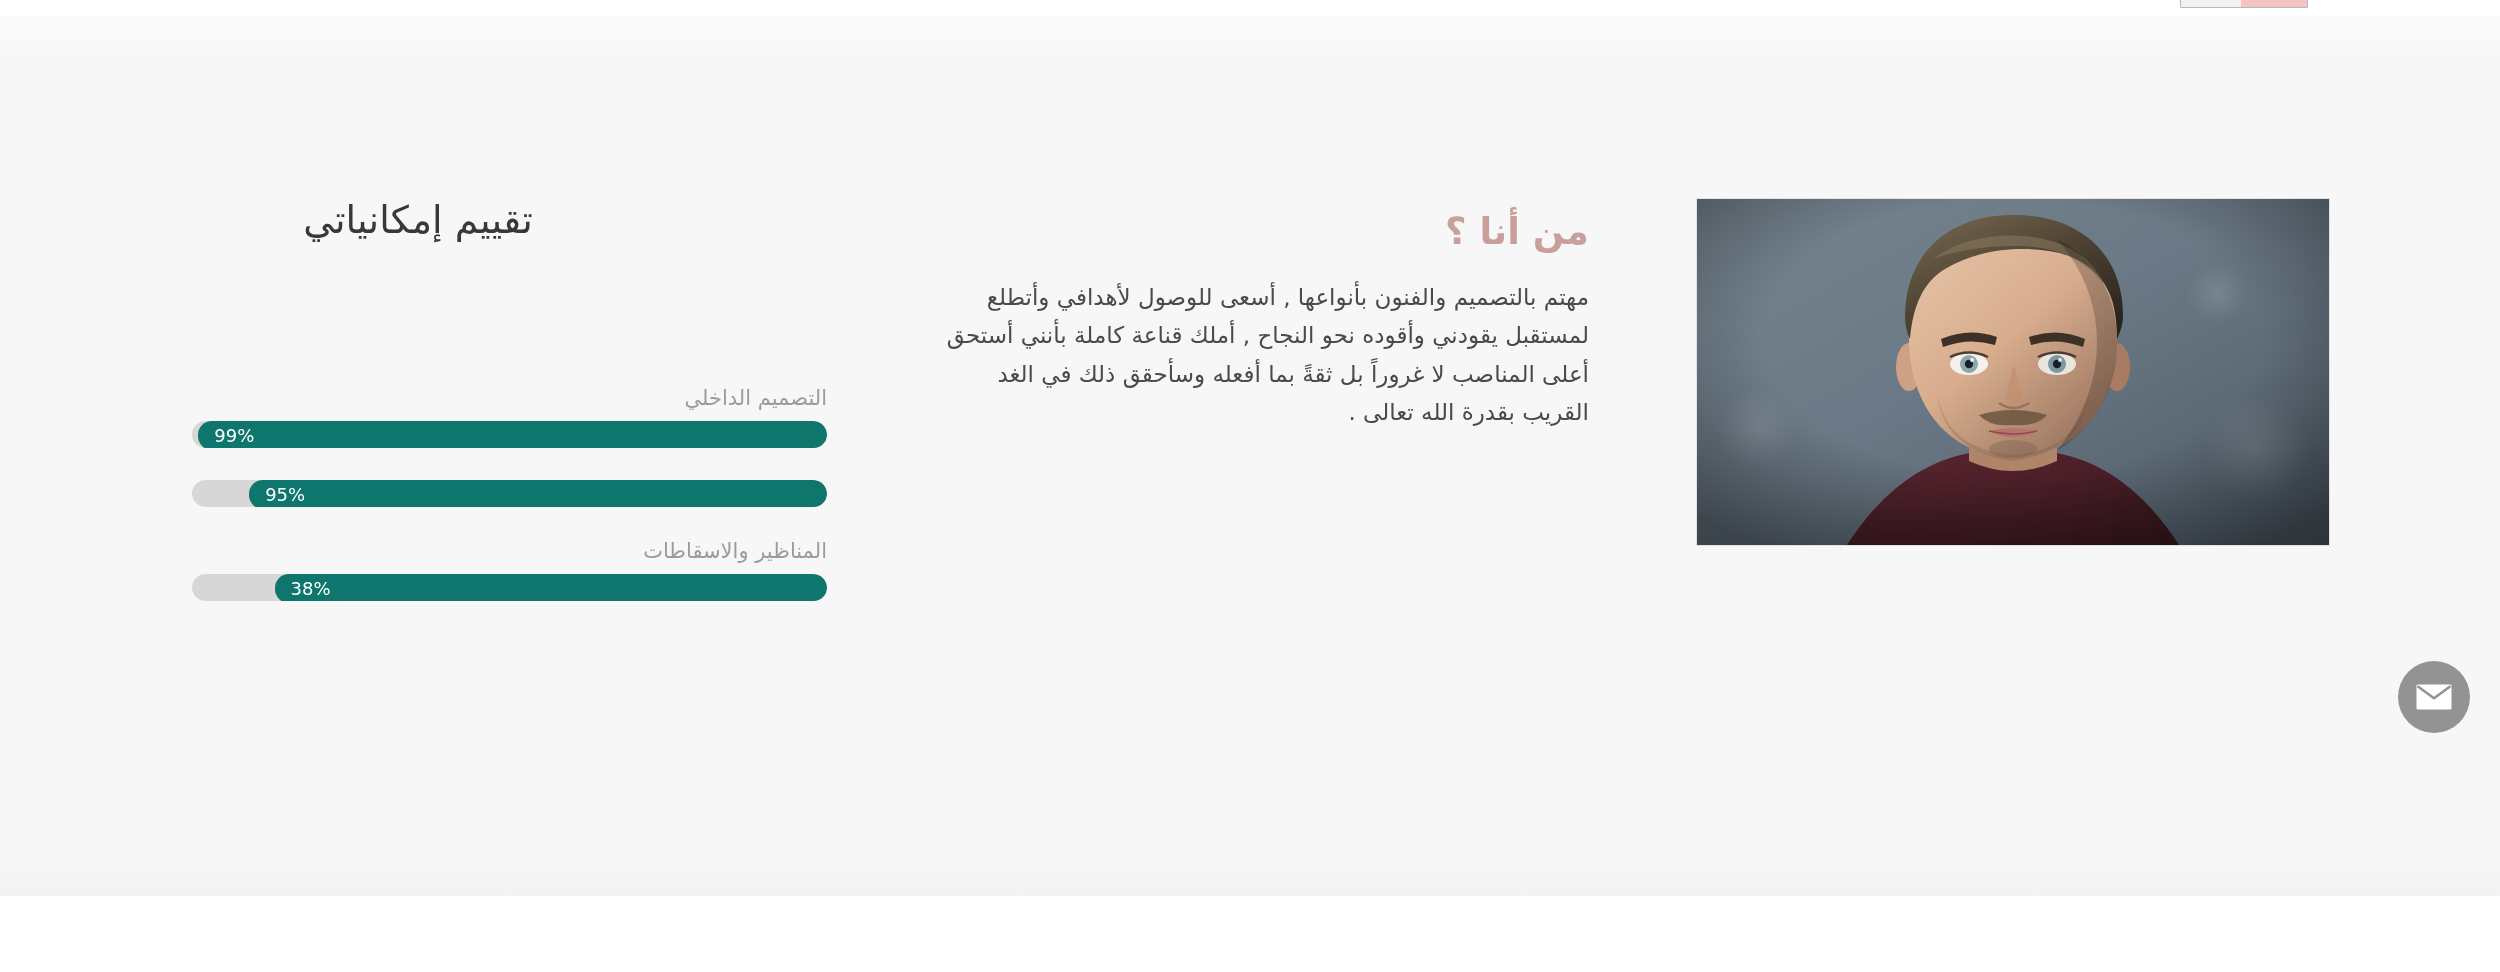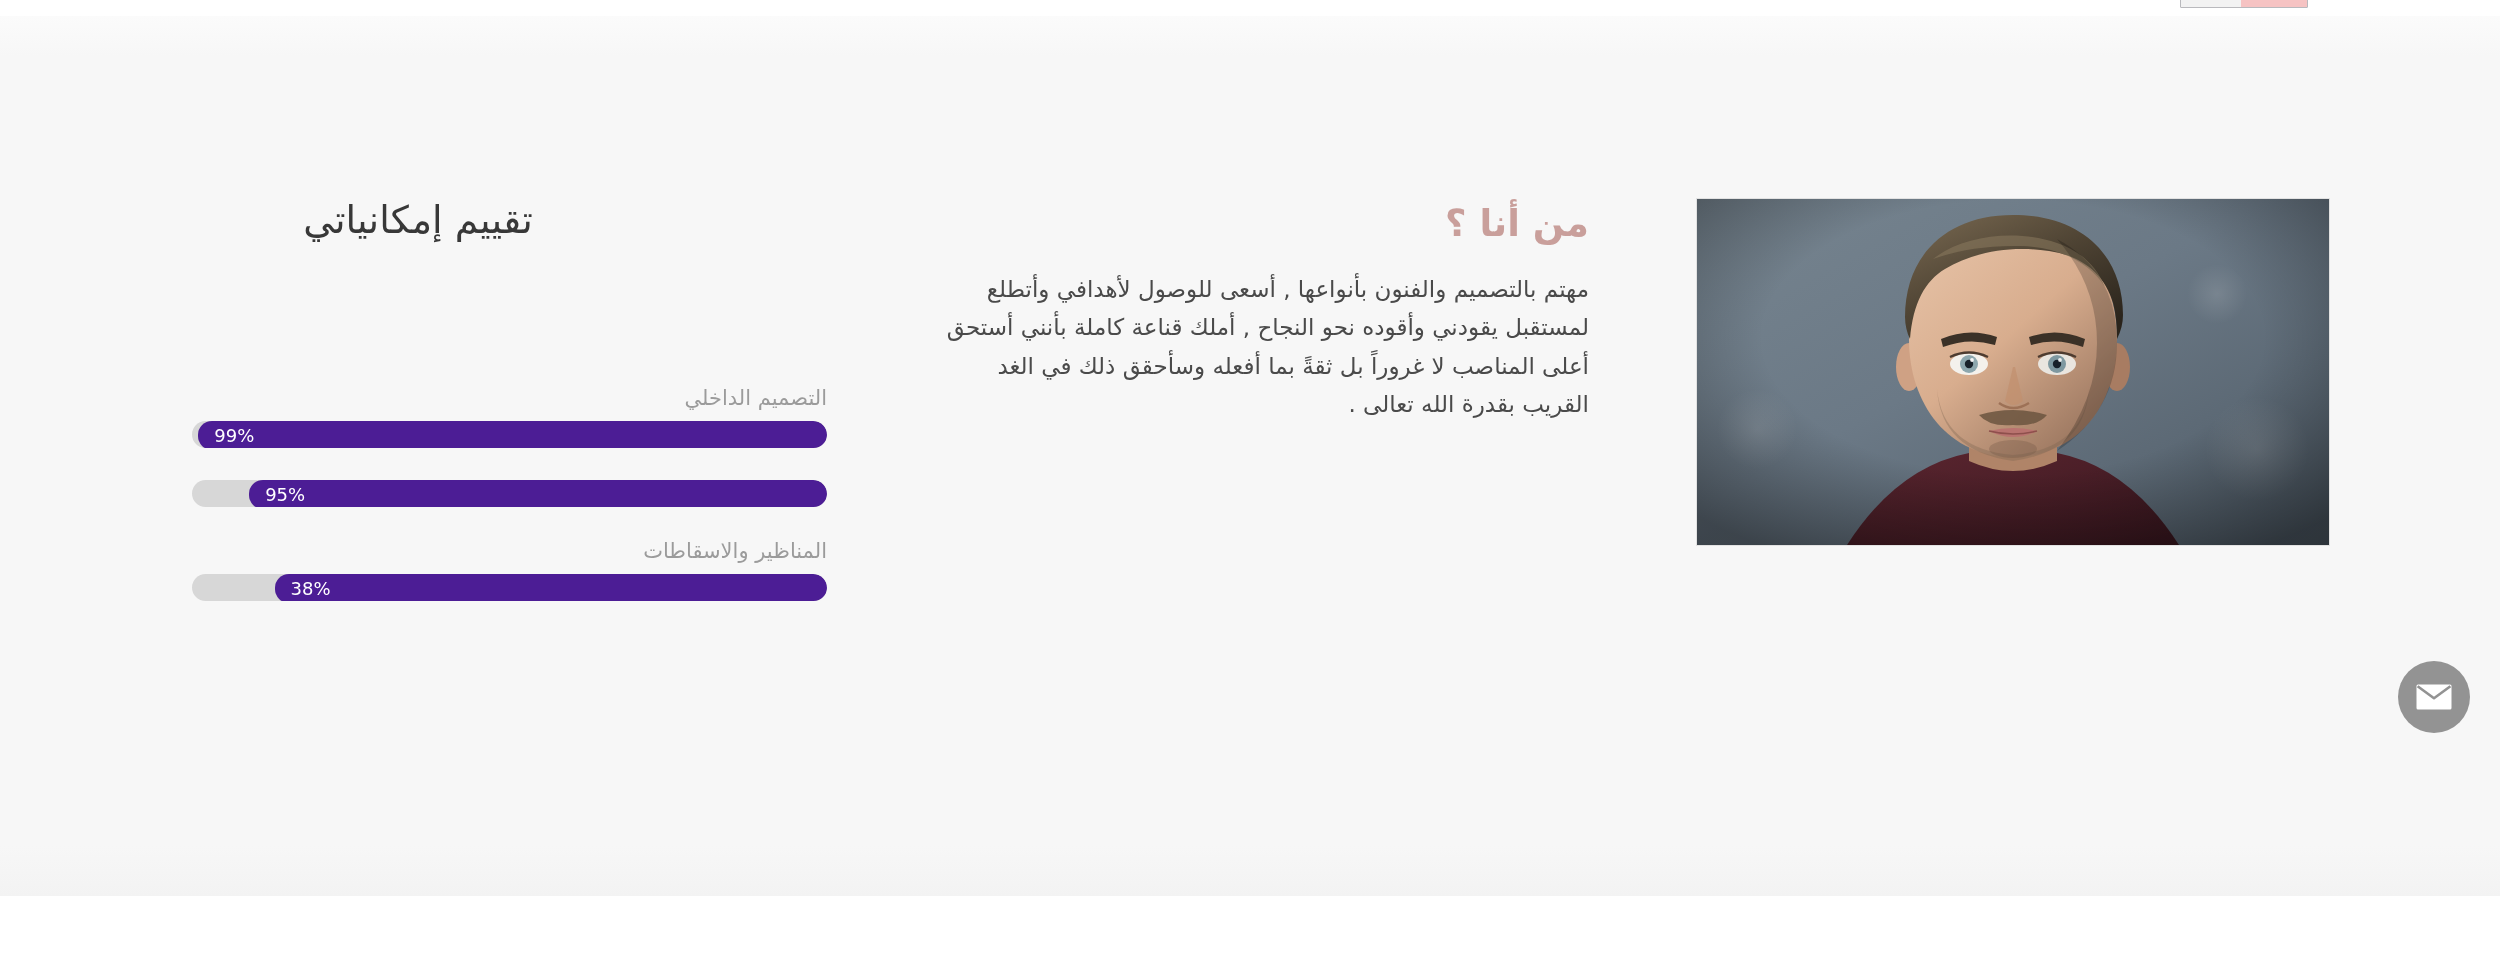--- a/index.html
+++ b/index.html
@@ -93,21 +93,21 @@
     width: 660px;
     text-align: right;
     direction: rtl;
   }
   .about-title {
     font-size: 37px;
     font-weight: bold;
     color: #c99f9b;
     line-height: 1.15;
     letter-spacing: 0px;
-    margin: 7px 0 24px 0;
+    margin: 15px 0 24px 0;
   }
   .about-para {
     font-size: 23px;
     line-height: 38.5px;
     color: #4a4a4a;
     font-weight: 400;
     margin: 0;
   }
   .about-para + .about-para { margin-top: 38px; }
 
@@ -161,21 +161,21 @@
     background: #d7d7d7;
     border-radius: 14px;
     overflow: hidden;
     direction: ltr;
   }
   .bar-fill {
     position: absolute;
     top: 0;
     right: 0;
     height: 29px;
-    background: #4c1d95;
+    background: #0f766e;
     border-radius: 14px;
     display: flex;
     align-items: center;
     justify-content: flex-start;
   }
   .bar-value {
     color: #ffffff;
     font-size: 18px;
     font-weight: 400;
     line-height: 27px;

